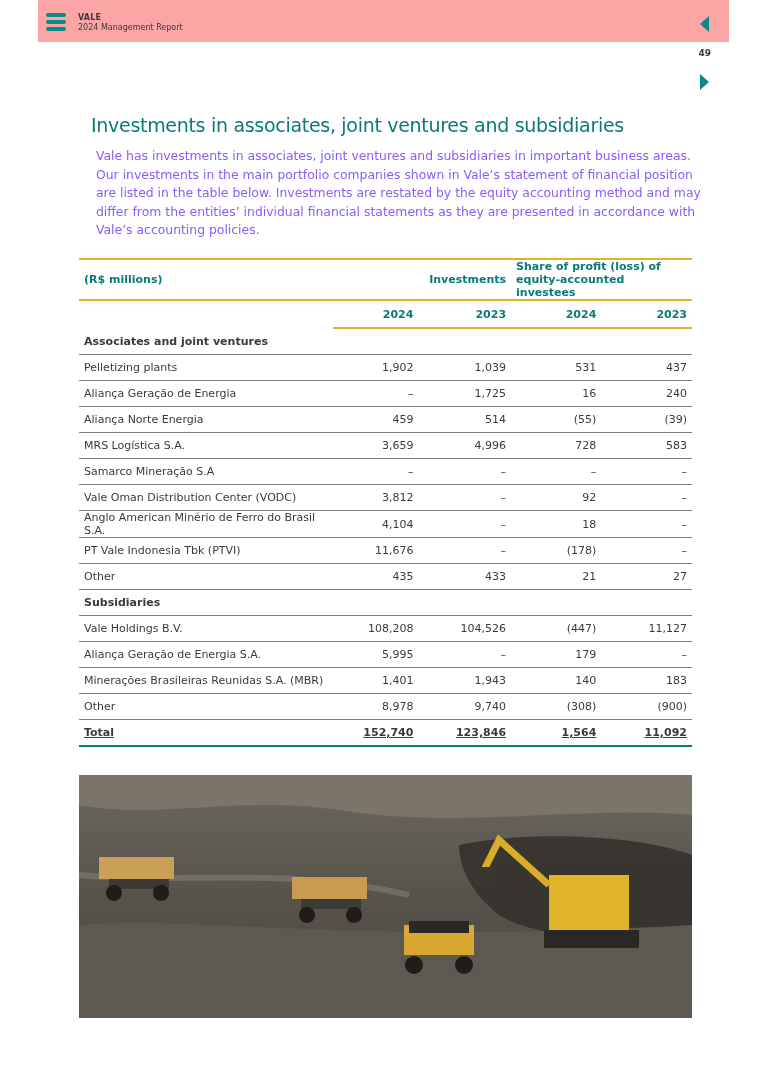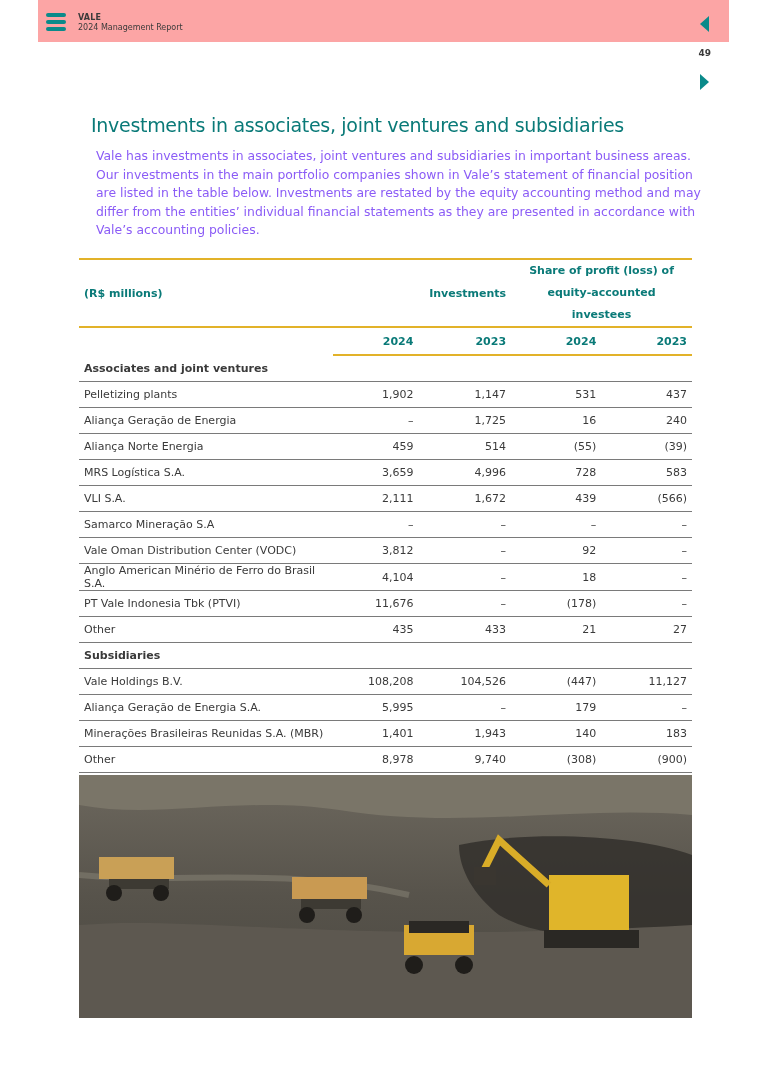--- a/index.html
+++ b/index.html
@@ -22,21 +22,21 @@
   .page-num { font-size: 9px; color: #3a3a3a; padding: 0 4px; font-weight: bold; }
 
   .title { position: absolute; left: 79px; top: 102px; font-size: 19px; font-weight: normal; color: #0a7a78; margin: 12px; letter-spacing: -0.3px; }
   .intro { position: absolute; left: 96px; top: 147px; width: 612px; font-size: 12.4px; line-height: 18.5px; color: #8b5cf6; margin: 0; }
 
   table.inv { position: absolute; left: 79px; top: 258px; width: 613px; border-collapse: collapse; font-size: 11px; color: #3a3a3a; }
   table.inv td, table.inv th { padding: 0 5px; height: 25px; border-bottom: 1px solid #7a7a7a; }
   table.inv td.num, table.inv th.num { text-align: right; }
   .hdr1 th { border-top: 2px solid #e2b229; border-bottom: 2px solid #e2b229 !important; color: #0a7a78; font-weight: bold; height: 36px !important; vertical-align: middle; }
   .hdr1 th.label { text-align: left; }
-  .hdr1 th.share { text-align: center; line-height: 22px; }
+  .hdr1 th.share { text-align: left; line-height: 13px; }
   .hdr2 th { color: #0a7a78; font-weight: bold; height: 26px !important; }
   .hdr2 th.blank { border-bottom: none !important; }
   .hdr2 th.yr { border-bottom: 2px solid #e2b229 !important; }
   .section td { font-weight: bold; color: #3a3a3a; }
   .total td { font-weight: bold; border-bottom: 2px solid #0a7a78 !important; text-decoration: underline; }
 
   .photo { position: absolute; left: 79px; top: 775px; width: 613px; height: 243px; overflow: hidden; background: #5e5a52; }
 </style>
 </head>
 <body>
@@ -84,21 +84,21 @@
       <th class="num yr">2023</th>
     </tr>
   </thead>
   <tbody id="tbody">
       <tr class="section">
         <td colspan="5">Associates and joint ventures</td>
       </tr>
       <tr>
         <td>Pelletizing plants</td>
         <td class="num">1,902</td>
-        <td class="num">1,147</td>
+        <td class="num">1,039</td>
         <td class="num">531</td>
         <td class="num">437</td>
       </tr>
       <tr>
         <td>Aliança Geração de Energia</td>
         <td class="num">–</td>
         <td class="num">1,725</td>
         <td class="num">16</td>
         <td class="num">240</td>
       </tr>
@@ -108,27 +108,20 @@
         <td class="num">514</td>
         <td class="num">(55)</td>
         <td class="num">(39)</td>
       </tr>
       <tr>
         <td>MRS Logística S.A.</td>
         <td class="num">3,659</td>
         <td class="num">4,996</td>
         <td class="num">728</td>
         <td class="num">583</td>
-      </tr>
-      <tr>
-        <td>VLI S.A.</td>
-        <td class="num">2,111</td>
-        <td class="num">1,672</td>
-        <td class="num">439</td>
-        <td class="num">(566)</td>
       </tr>
       <tr>
         <td>Samarco Mineração S.A</td>
         <td class="num">–</td>
         <td class="num">–</td>
         <td class="num">–</td>
         <td class="num">–</td>
       </tr>
       <tr>
         <td>Vale Oman Distribution Center (VODC)</td>

